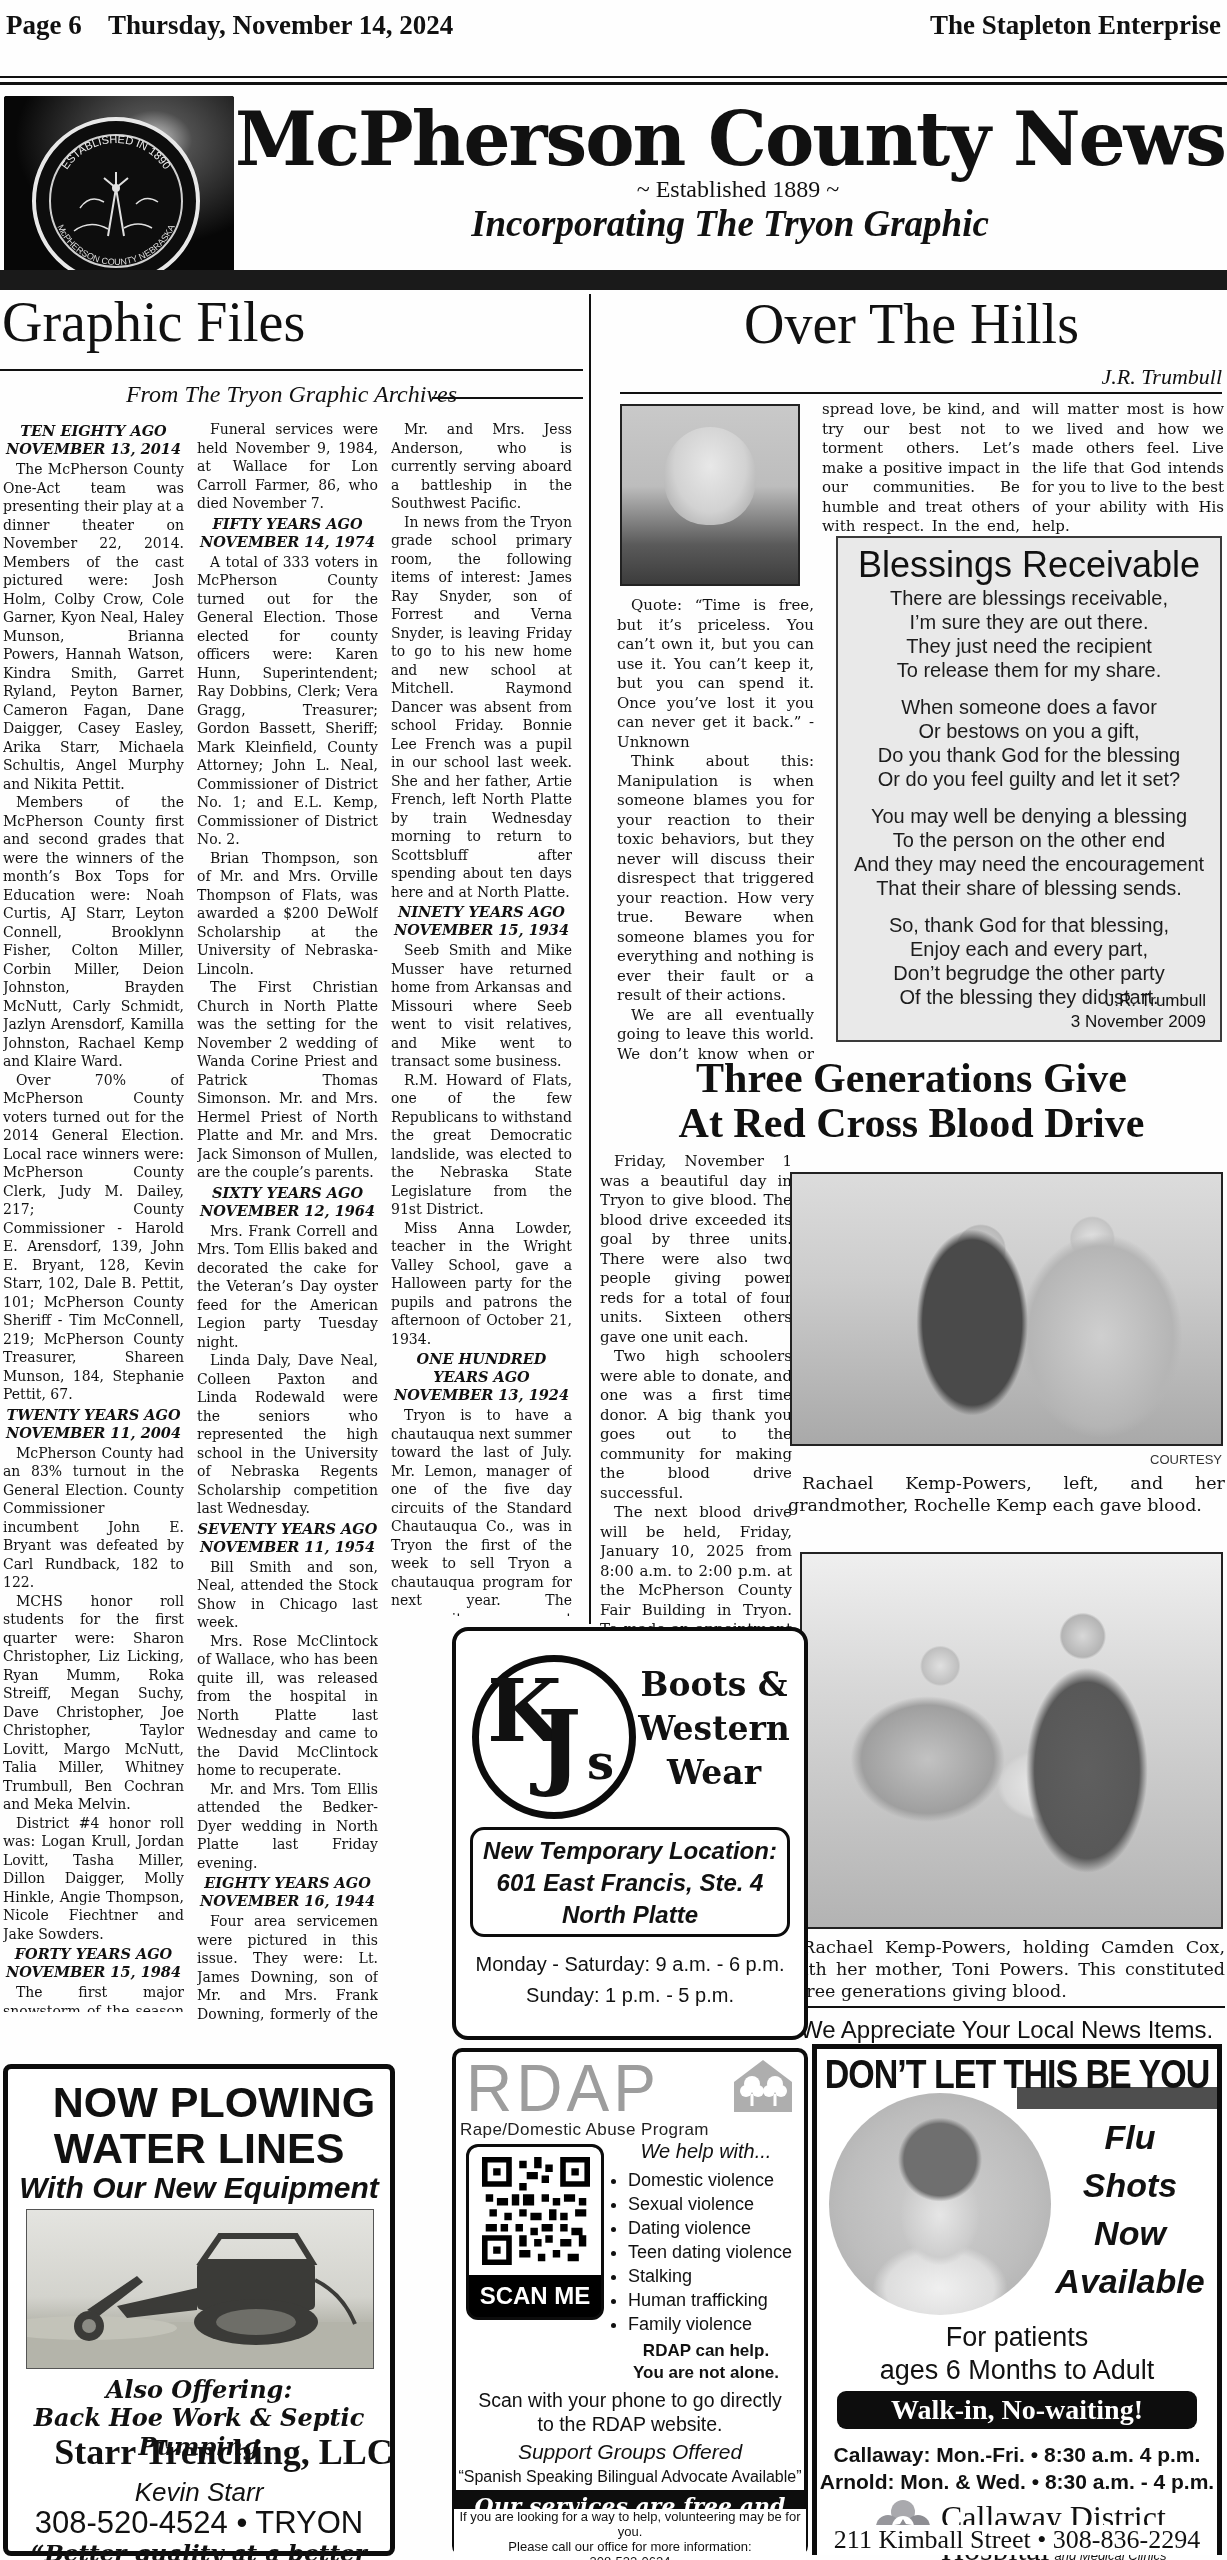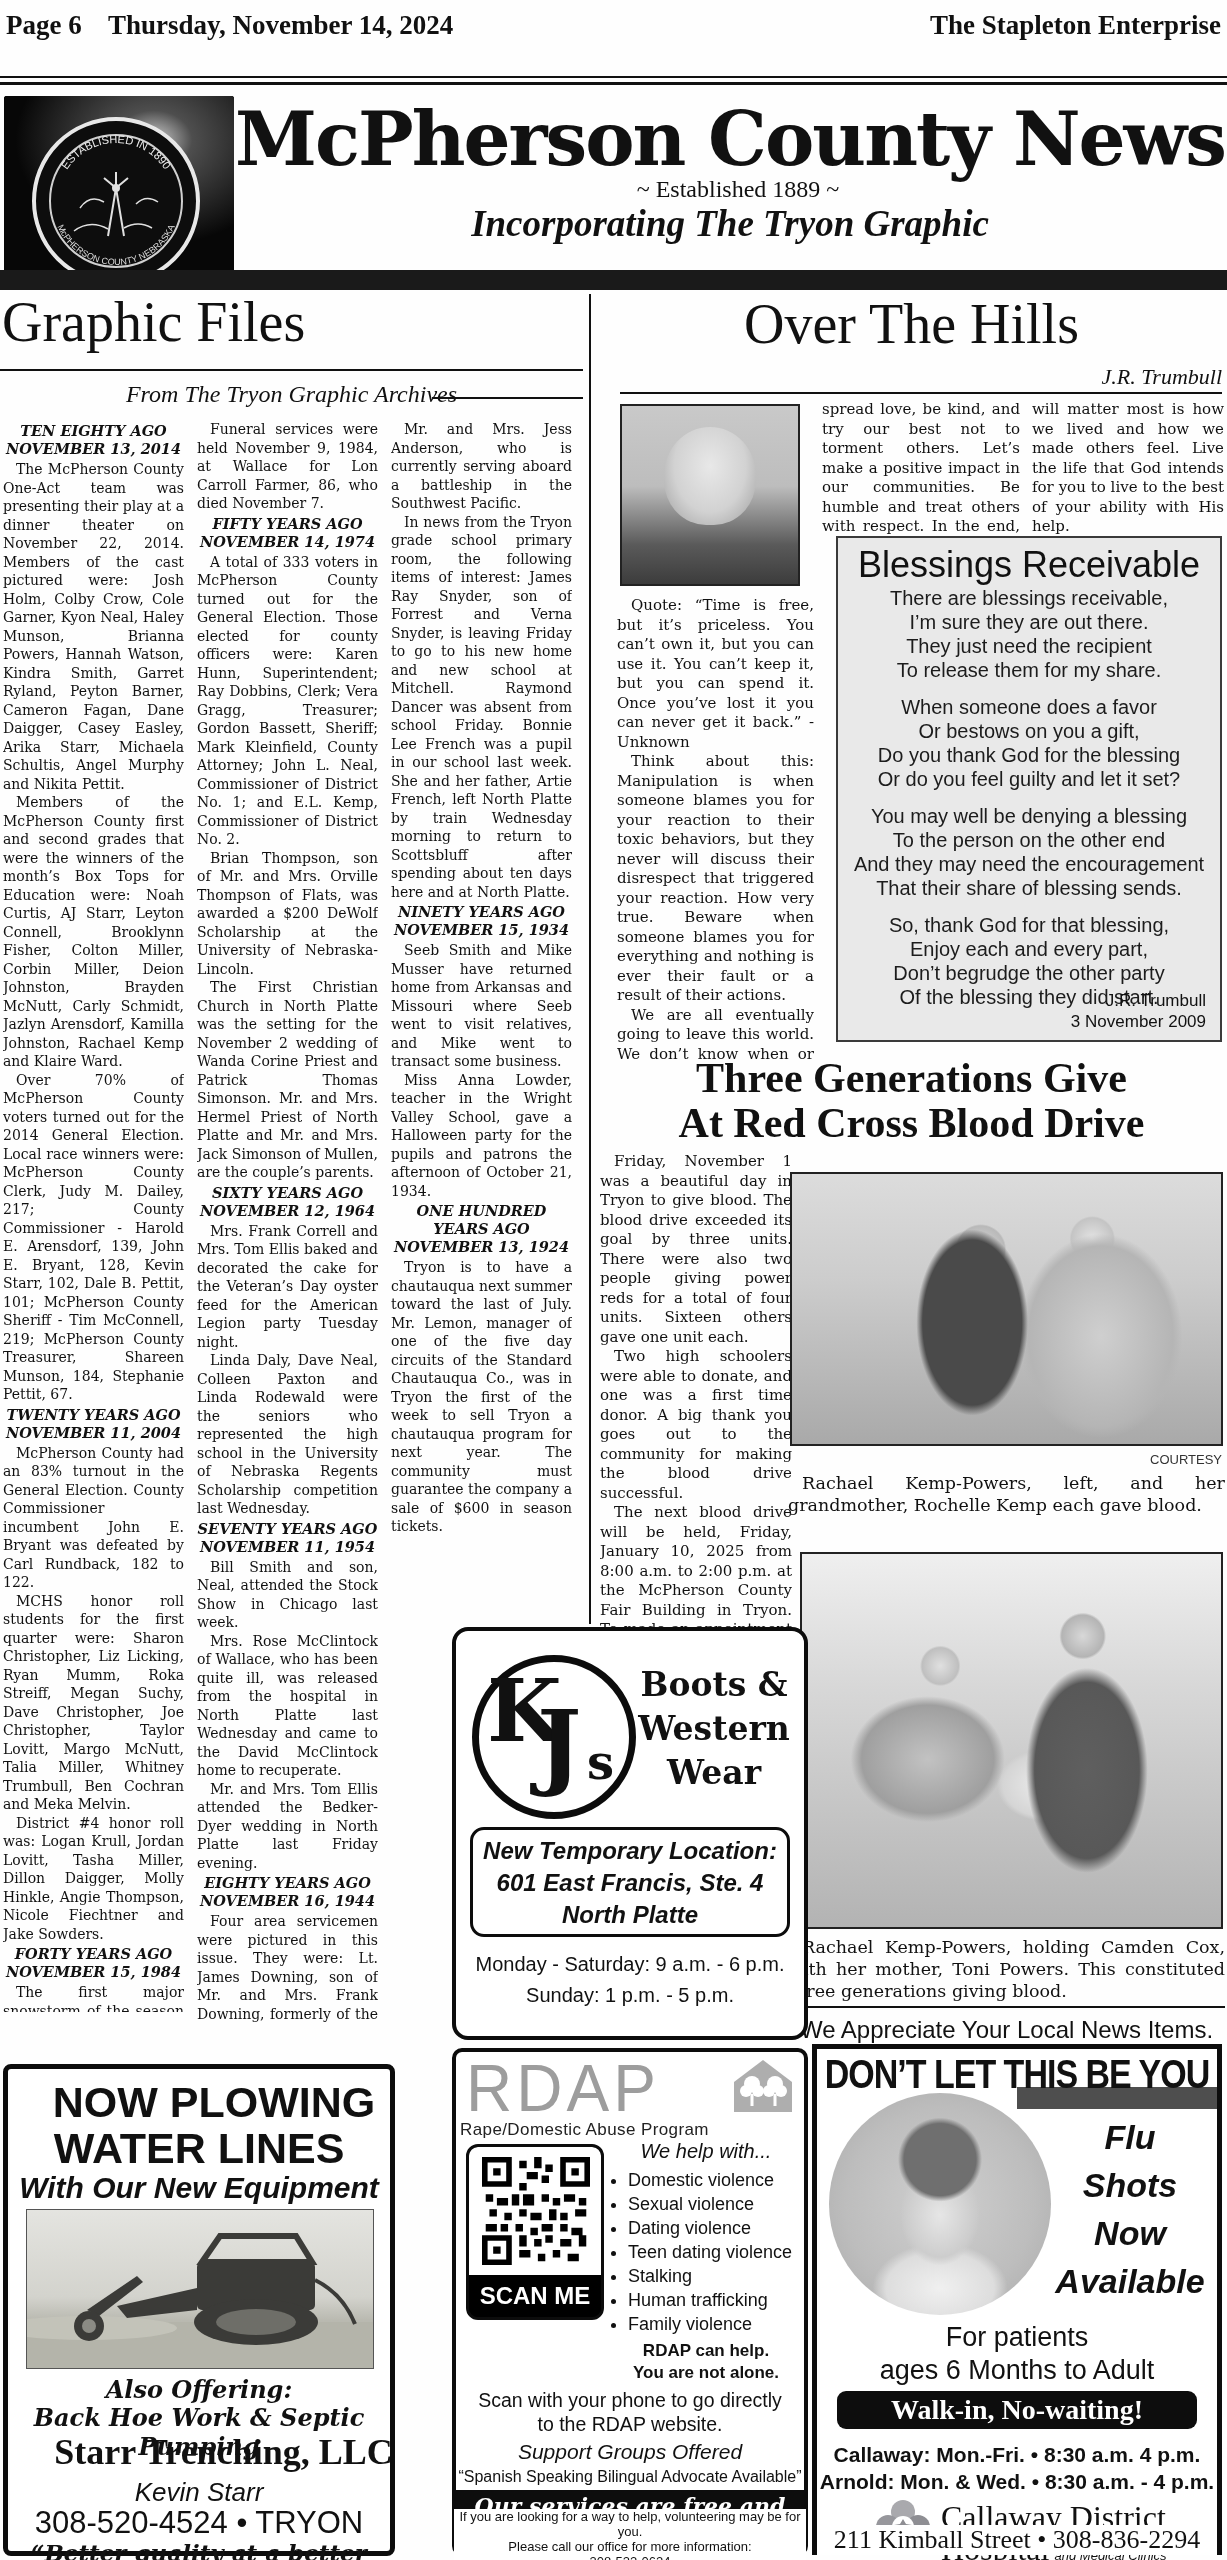--- a/index.html
+++ b/index.html
@@ -206,20 +206,21 @@
       <p>Four area servicemen were pictured in this issue. They were: Lt. James Downing, son of Mr. and Mrs. Frank Downing, formerly of the Lena neighborhood, who was serving somewhere in France. Sgt. Eldred Shepherd, who was currently serving as a gunners instructor and gun captain at Ft. Rosencrans, California; C2/c Buford Schmidt of Ringgold, who was recently assigned to duty in the Pacific with an amphibious force and Seaman 2/c Leon Anderson, son of</p>
     </div>
   <div class="abs news-col" style="left:391px;top:420px;width:181px;height:1196px;">
       <p>Mr. and Mrs. Jess Anderson, who is currently serving aboard a battleship in the Southwest Pacific.</p>
       <p>In news from the Tryon grade school primary room, the following items of interest: James Ray Snyder, son of Forrest and Verna Snyder, is leaving Friday to go to his new home and new school at Mitchell. Raymond Dancer was absent from school Friday. Bonnie Lee French was a pupil in our school last week. She and her father, Artie French, left North Platte by train Wednesday morning to return to Scottsbluff after spending about ten days here and at North Platte.</p>
       <div class="sec-head">
         <div>NINETY YEARS AGO</div>
         <div>NOVEMBER 15, 1934</div>
       </div>
       <p>Seeb Smith and Mike Musser have returned home from Arkansas and Missouri where Seeb went to visit relatives, and Mike went to transact some business.</p>
+      <p>R.M. Howard of Flats, one of the few Republicans to withstand the great Democratic landslide, was elected to the Nebraska State Legislature from the 91st District.</p>
       <p>Miss Anna Lowder, teacher in the Wright Valley School, gave a Halloween party for the pupils and patrons the afternoon of October 21, 1934.</p>
       <div class="sec-head">
         <div>ONE HUNDRED YEARS AGO</div>
         <div>NOVEMBER 13, 1924</div>
       </div>
       <p>Tryon is to have a chautauqua next summer toward the last of July. Mr. Lemon, manager of one of the five day circuits of the Standard Chautauqua Co., was in Tryon the first of the week to sell Tryon a chautauqua program for next year. The community must guarantee the company a sale of $600 in season tickets.</p>
     </div>
 
   <div class="abs rule" style="left:589px;top:294px;width:2px;height:1330px;"></div>
 

